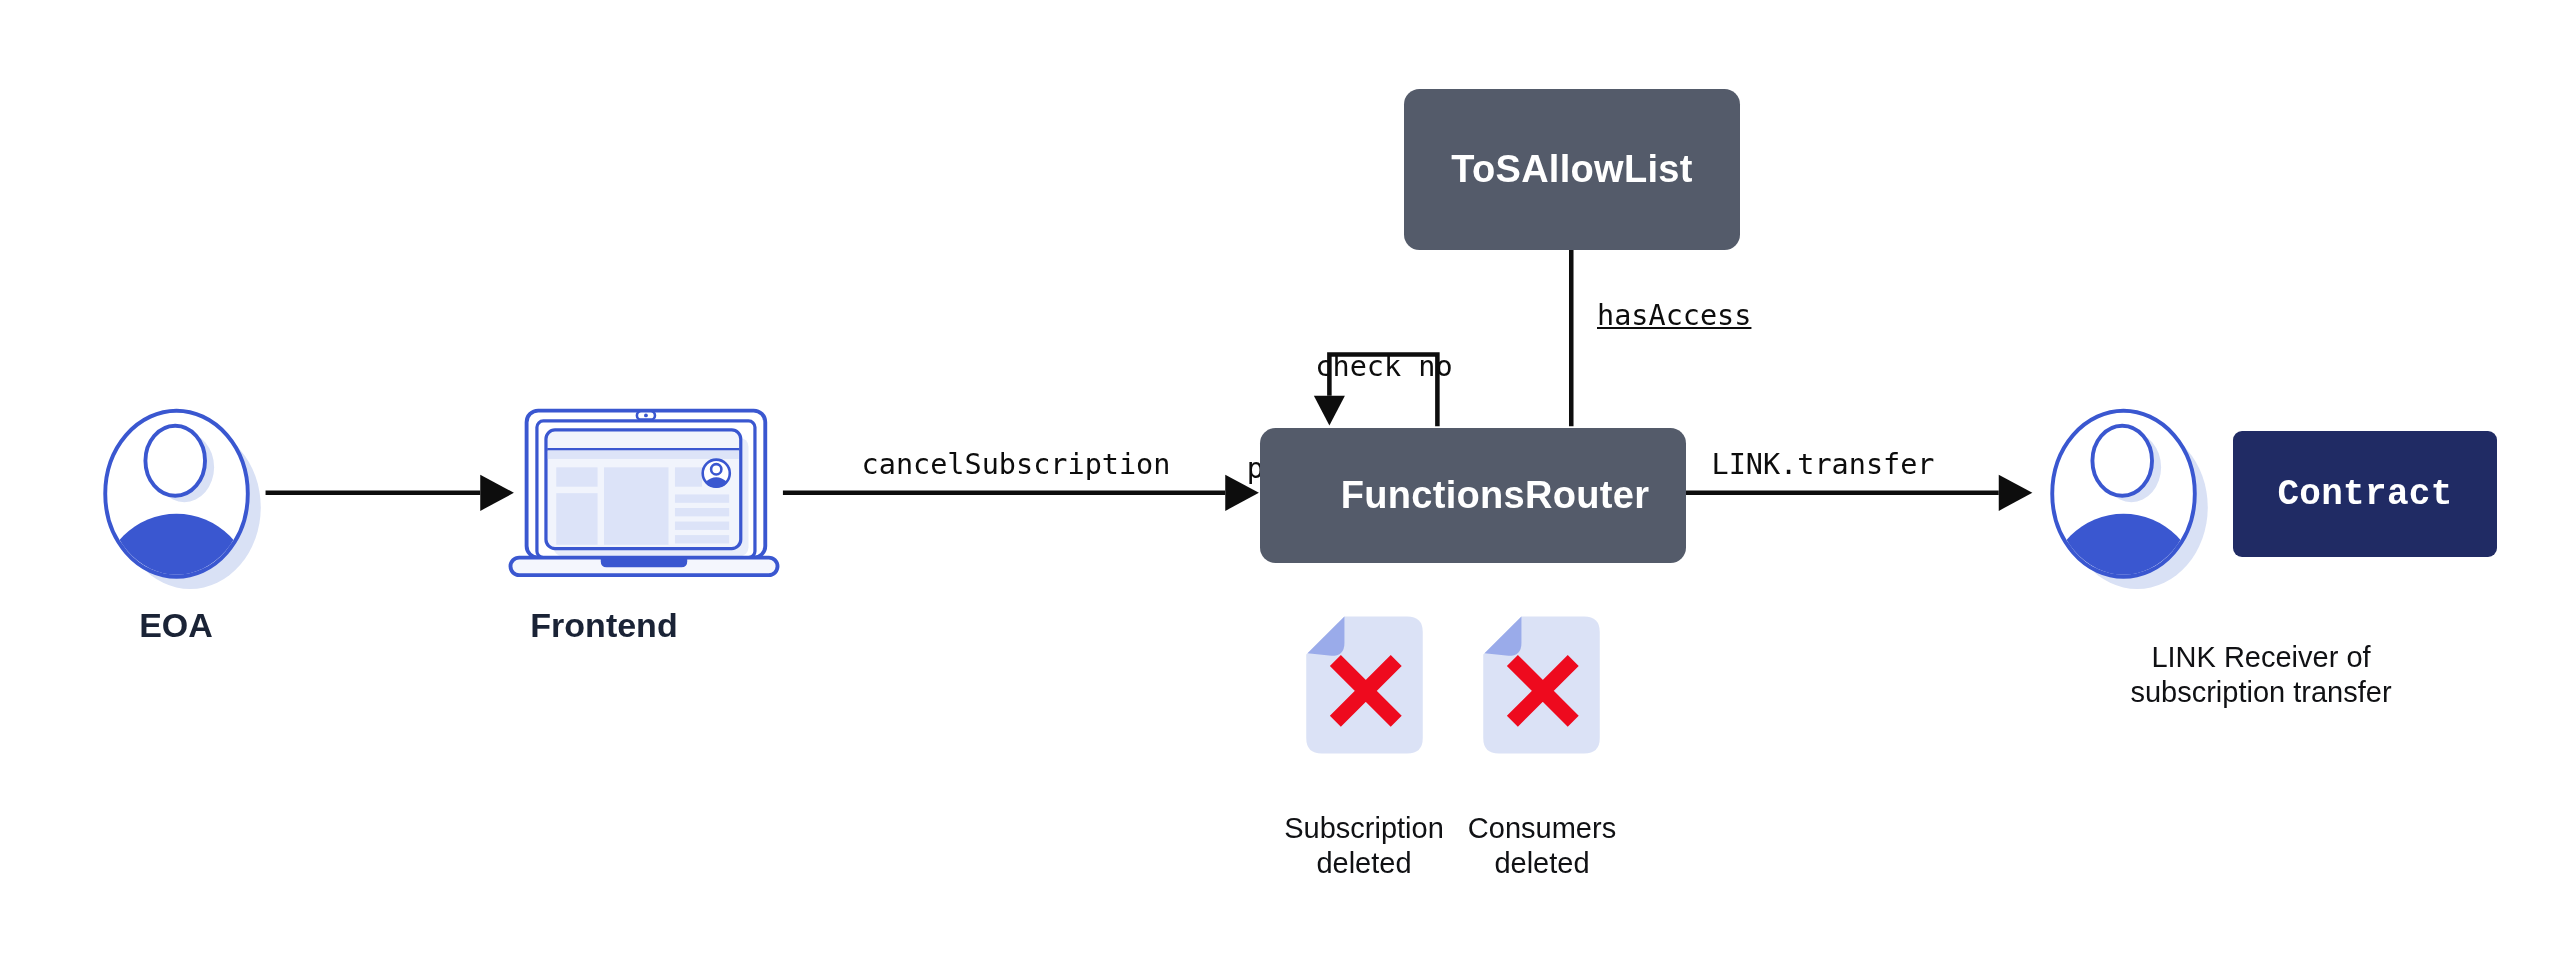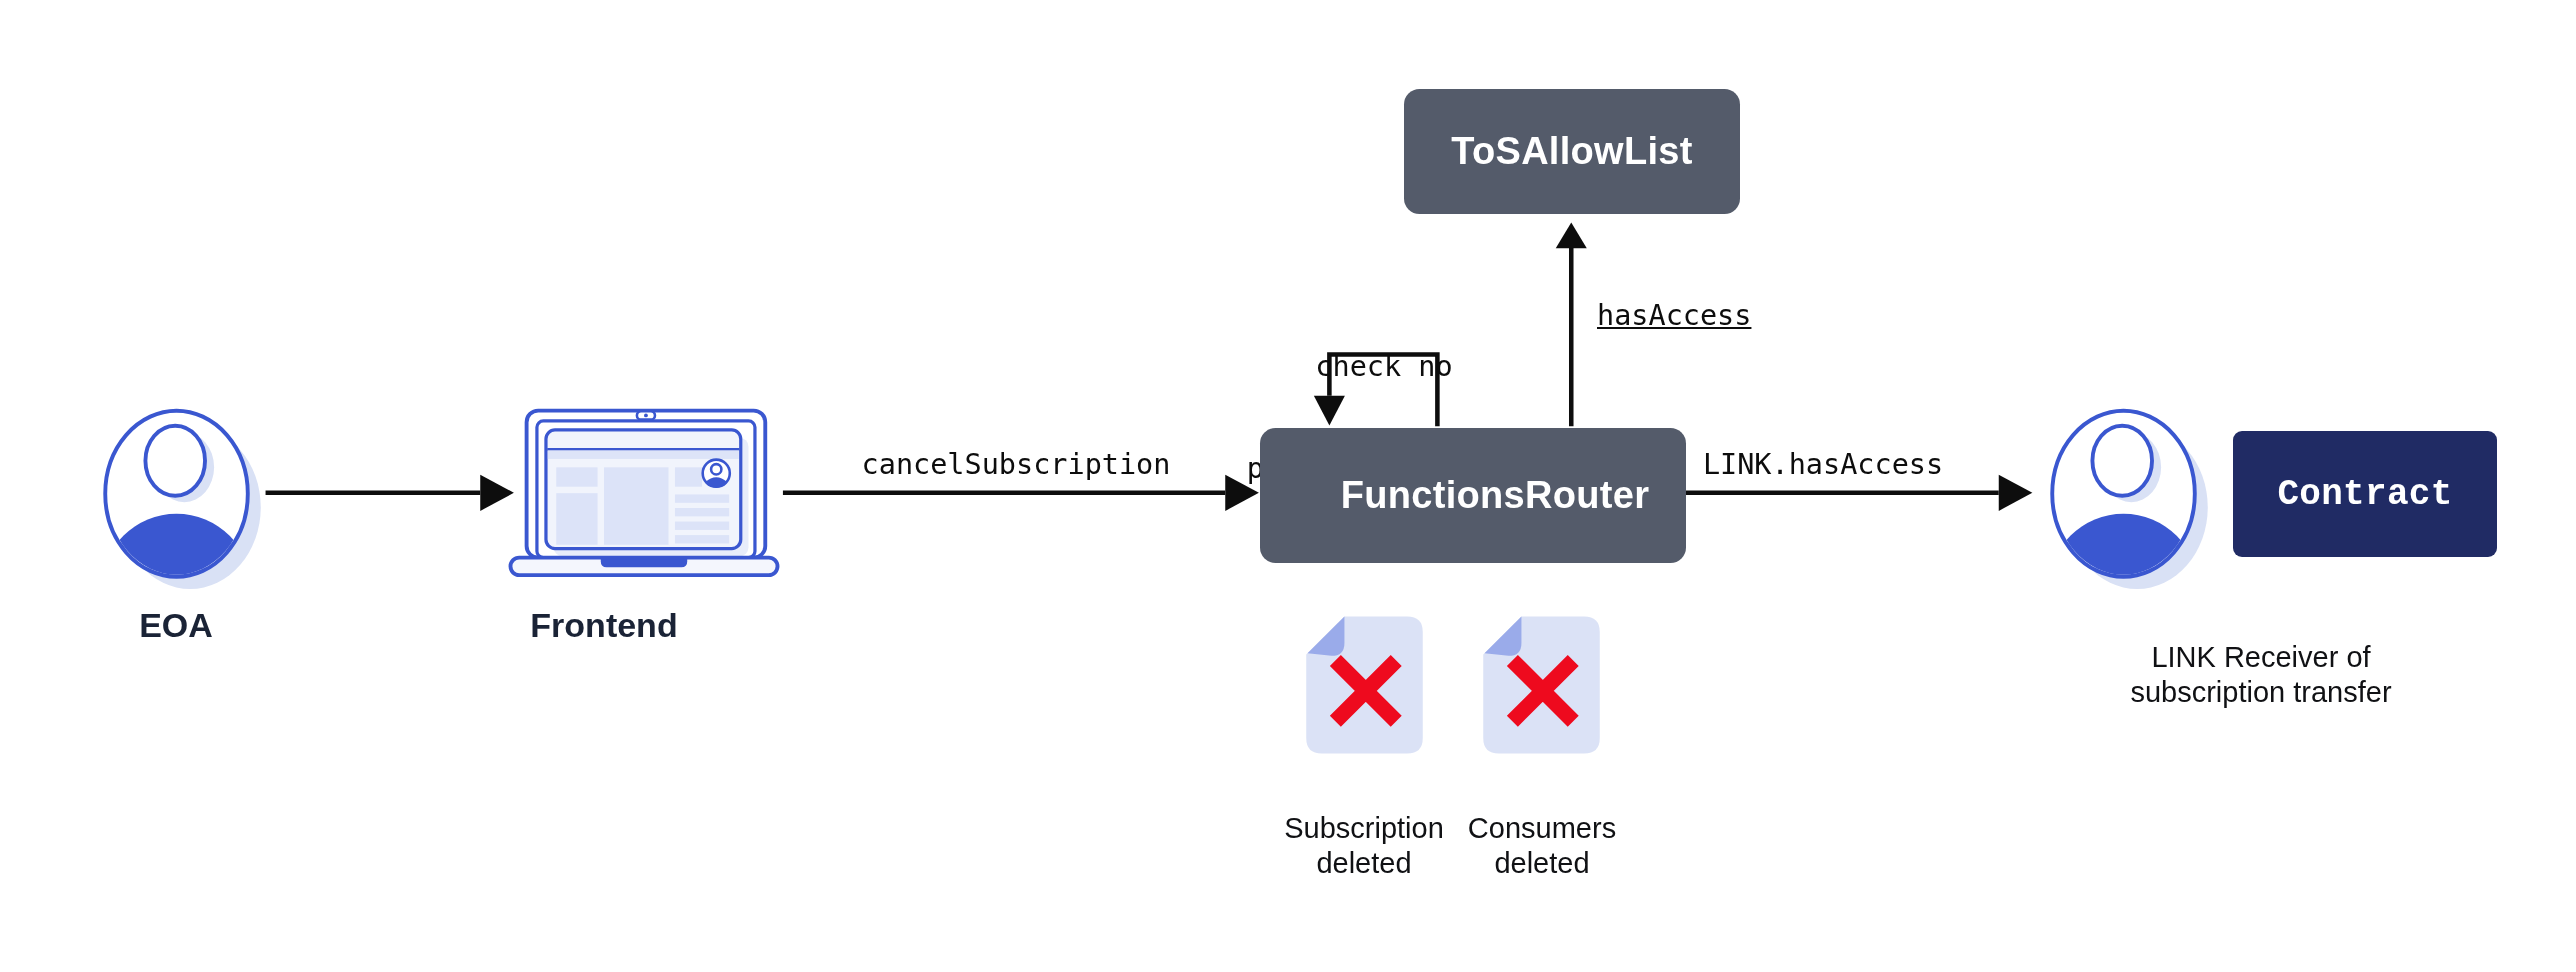--- a/index.html
+++ b/index.html
@@ -127,23 +127,23 @@
 
   <div class="mono-label centered" style="left:1016px;top:448px;">cancelSubscription</div>
 
   <div class="mono-label centered" style="left:1384px;top:282px;">
     <div>check no</div>
     <div>pending requests</div>
   </div>
 
   <div class="mono-label" style="left:1597px;top:299px;text-decoration:underline;">hasAccess</div>
 
-  <div class="mono-label centered" style="left:1823px;top:448px;">LINK.hasAccess</div>
+  <div class="mono-label centered" style="left:1823px;top:448px;">LINK.transfer</div>
 
-  <div class="node-box" style="left:1404px;top:89px;width:336px;height:125px;">
+  <div class="node-box" style="left:1404px;top:89px;width:336px;height:161px;">
     <span class="node-title">ToSAllowList</span>
   </div>
 
   <div class="node-box" style="left:1260px;top:428px;width:382px;height:135px;padding-left:44px;">
     <span class="node-title">FunctionsRouter</span>
   </div>
 
   <div class="node-box navy" style="left:2233px;top:431px;width:264px;height:126px;">
     <span class="node-title" style="font-size:36px;font-family:Liberation Mono, monospace;">Contract</span>
   </div>

